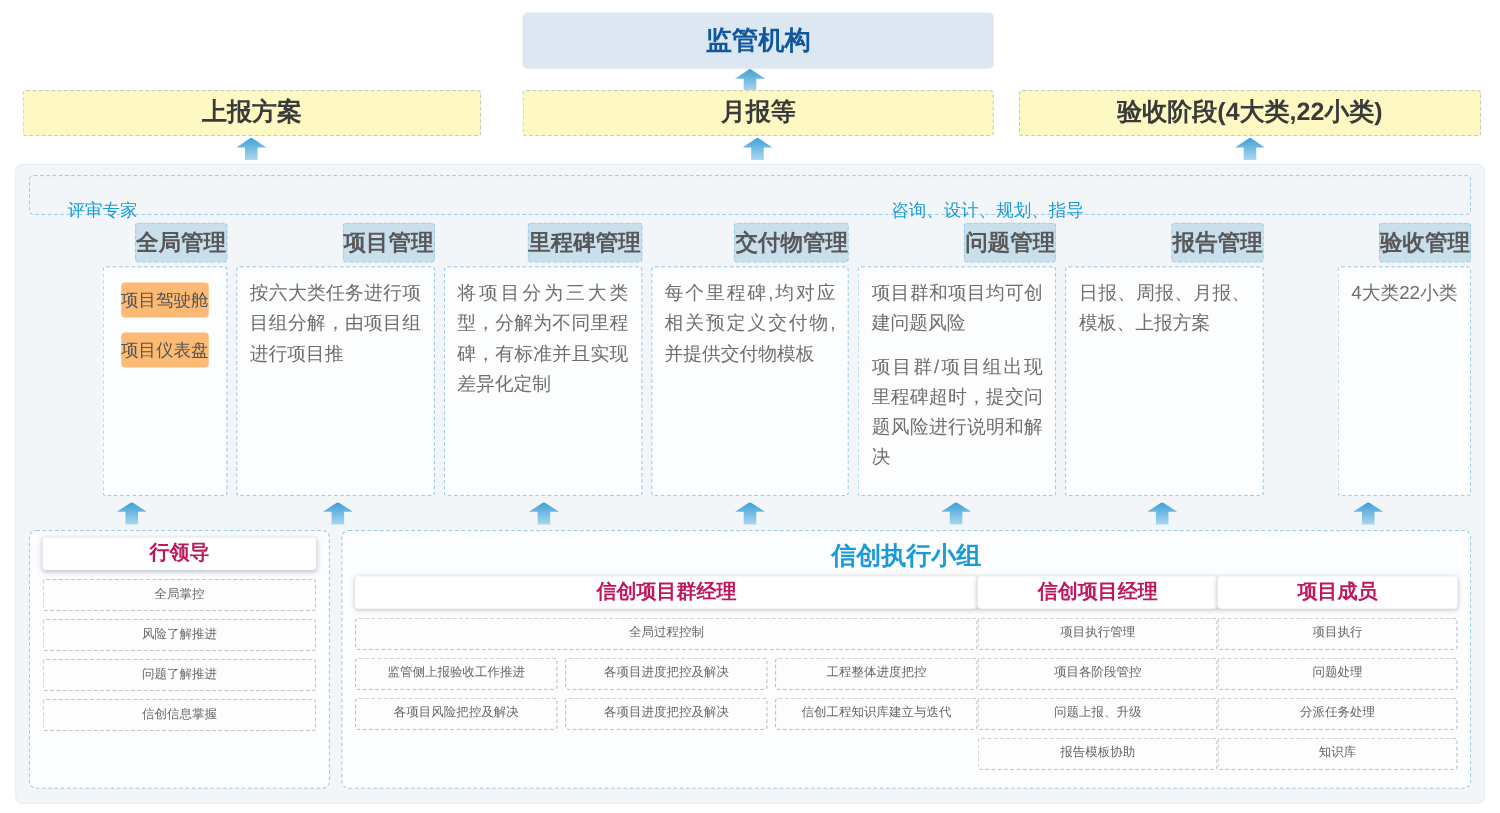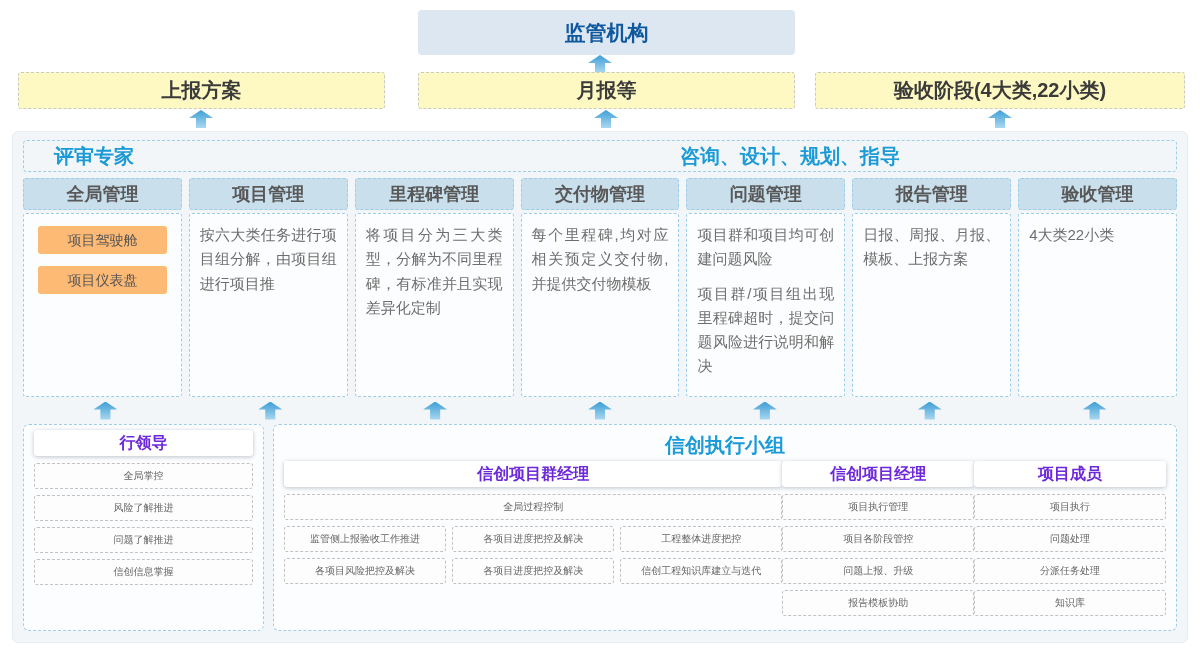--- a/index.html
+++ b/index.html
@@ -42,29 +42,29 @@
   
   .main {
     position:absolute; left:12px; top:131px; width:1176px; height:512px;
     background:#f3f6f8; border:1px solid #e9eef2; border-radius:6px;
   }
   .expert-bar {
     position:relative; margin:8px 10px 6px; height:32px;
     border:1px dashed #9fcde9; border-radius:4px;
   }
   .expert-label, .consult-label {
-    position:absolute; top:0; line-height:30px;
-    font-size:20px; font-weight:bold; color:#1b9ad6; white-space:nowrap;
+    position:absolute; top:12px; line-height:30px;
+    font-size:14px; font-weight:normal; color:#1b9ad6; white-space:nowrap;
   }
   .expert-label { left:30px; }
   .consult-label { left:66.5%; transform:translateX(-50%); }
 
   
   .columns { display:flex; gap:7px; margin:0 10px; height:219px; }
-  .col { flex:1; display:flex; flex-direction:column; gap:3px; min-width:0; }
+  .col { flex:1; display:flex; flex-direction:column; gap:3px; min-width:0;align-items:flex-end; }
   .col-header {
     height:32px; line-height:30px; text-align:center;
     background:#c9dfec; border:1px dashed #9fcde9; border-radius:3px;
     font-size:18px; font-weight:bold; color:#585858;
   }
   .col-body {
     flex:1; background:#fcfdfe; border:1px dashed #9fcde9; border-radius:3px;
     padding:9px 10px; font-size:15px; color:#6e6e6e; line-height:1.62;
     text-align:justify; overflow:hidden;
   }
@@ -88,21 +88,21 @@
   .group-leader { width:241px; }
   .group-exec { flex:1; }
   .group-title {
     height:31px; line-height:31px; text-align:center;
     font-size:20px; font-weight:bold; color:#1b9ad6;
   }
   .role-box {
     height:26px; line-height:26px; text-align:center;
     background:#ffffff; border-radius:3px;
     box-shadow:0 1px 4px rgba(110,125,140,.45);
-    font-size:16px; font-weight:bold; color:#6d28d9;
+    font-size:16px; font-weight:bold; color:#be185d;
     margin-bottom:7px;
   }
   .item-box {
     height:26px; line-height:24px; text-align:center;
     background:#fdfdfd; border:1px dashed #c2c2c2; border-radius:3px;
     font-size:10px; color:#666; white-space:nowrap; overflow:hidden;
   }
   .item-stack { display:flex; flex-direction:column; gap:6px; }
   .exec-body { display:flex; }
   .exec-col-pm { flex:0 0 56.5%; }

